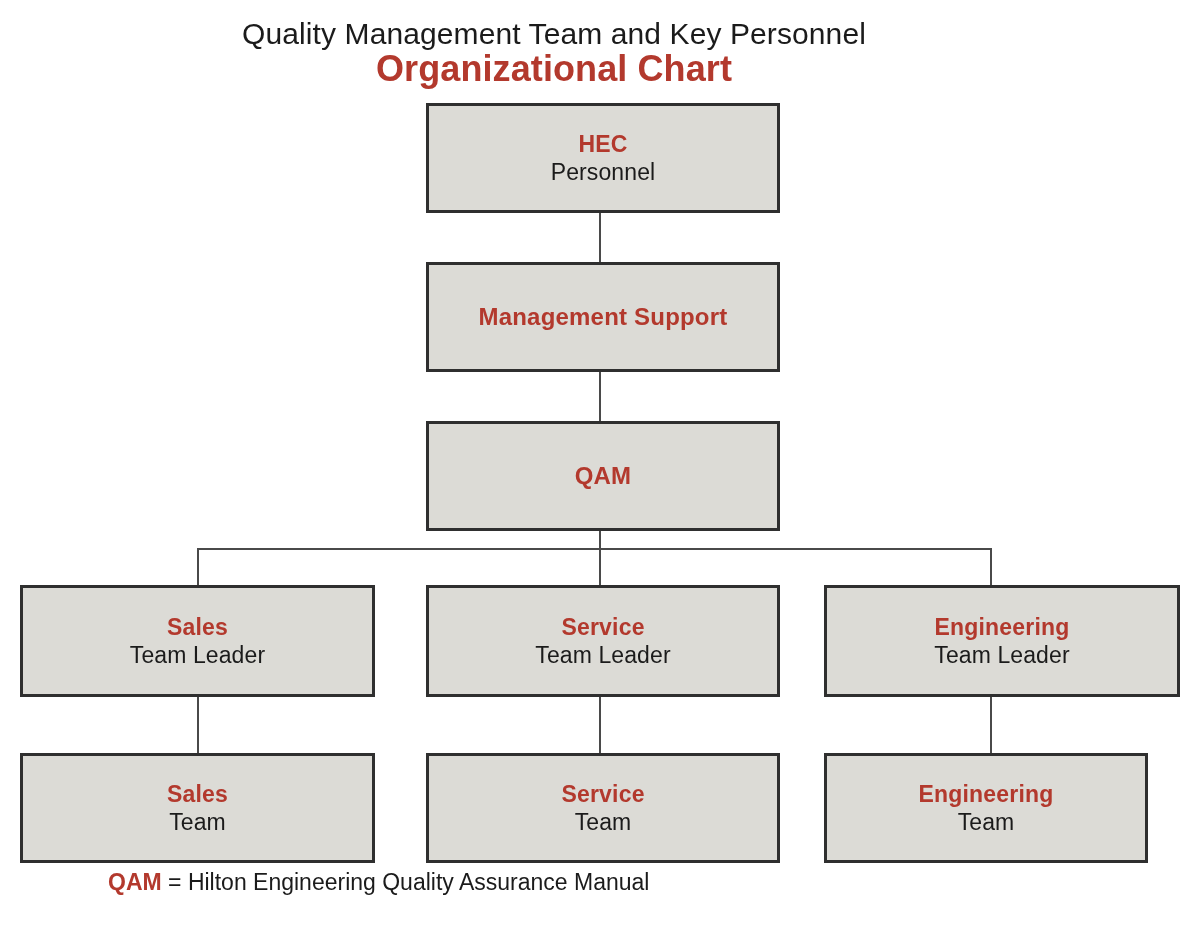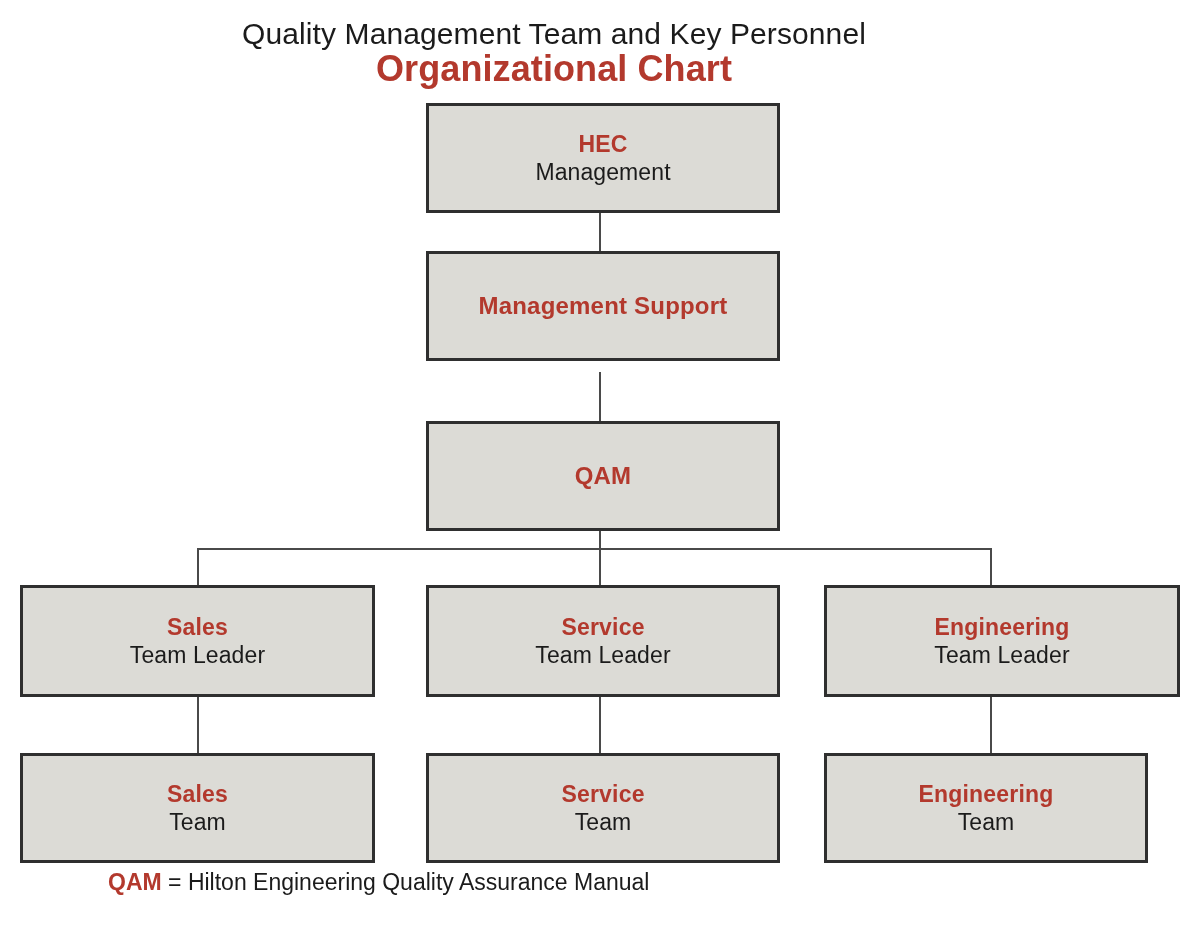--- a/index.html
+++ b/index.html
@@ -80,21 +80,21 @@
     font-size: 23px;
     line-height: 29px;
     letter-spacing: 0.1px;
   }
   .node.single .primary {
     font-size: 24px;
   }
 
   
   #node-hec              { left: 426px;  top: 103px; width: 354px; height: 110px; }
-  #node-management       { left: 426px;  top: 251px; width: 354px; height: 110px; text-align: right; }
+  #node-management       { left: 426px;  top: 262px; width: 354px; height: 110px; text-align: right; }
   #node-qam              { left: 426px;  top: 421px; width: 354px; height: 110px; }
 
   #node-sales-leader     { left: 20px;   top: 585px; width: 355px; height: 112px; }
   #node-service-leader   { left: 426px;  top: 585px; width: 354px; height: 112px; }
   #node-engineering-leader { left: 824px; top: 585px; width: 356px; height: 112px; }
 
   #node-sales-team       { left: 20px;   top: 753px; width: 355px; height: 110px; }
   #node-service-team     { left: 426px;  top: 753px; width: 354px; height: 110px; }
   #node-engineering-team { left: 824px;  top: 753px; width: 324px; height: 110px; }
 
@@ -145,21 +145,21 @@
   <div class="connector h" id="conn-bus"></div>
   <div class="connector v" id="conn-bus-sales"></div>
   <div class="connector v" id="conn-bus-service"></div>
   <div class="connector v" id="conn-bus-engineering"></div>
   <div class="connector v" id="conn-sales-team"></div>
   <div class="connector v" id="conn-service-team"></div>
   <div class="connector v" id="conn-engineering-team"></div>
 
   <div class="node" id="node-hec">
     <span class="primary">HEC</span>
-    <span class="secondary">Management</span>
+    <span class="secondary">Personnel</span>
   </div>
 
   <div class="node single" id="node-management">
     <span class="primary">Management Support</span>
   </div>
 
   <div class="node single" id="node-qam">
     <span class="primary">QAM</span>
   </div>
 

